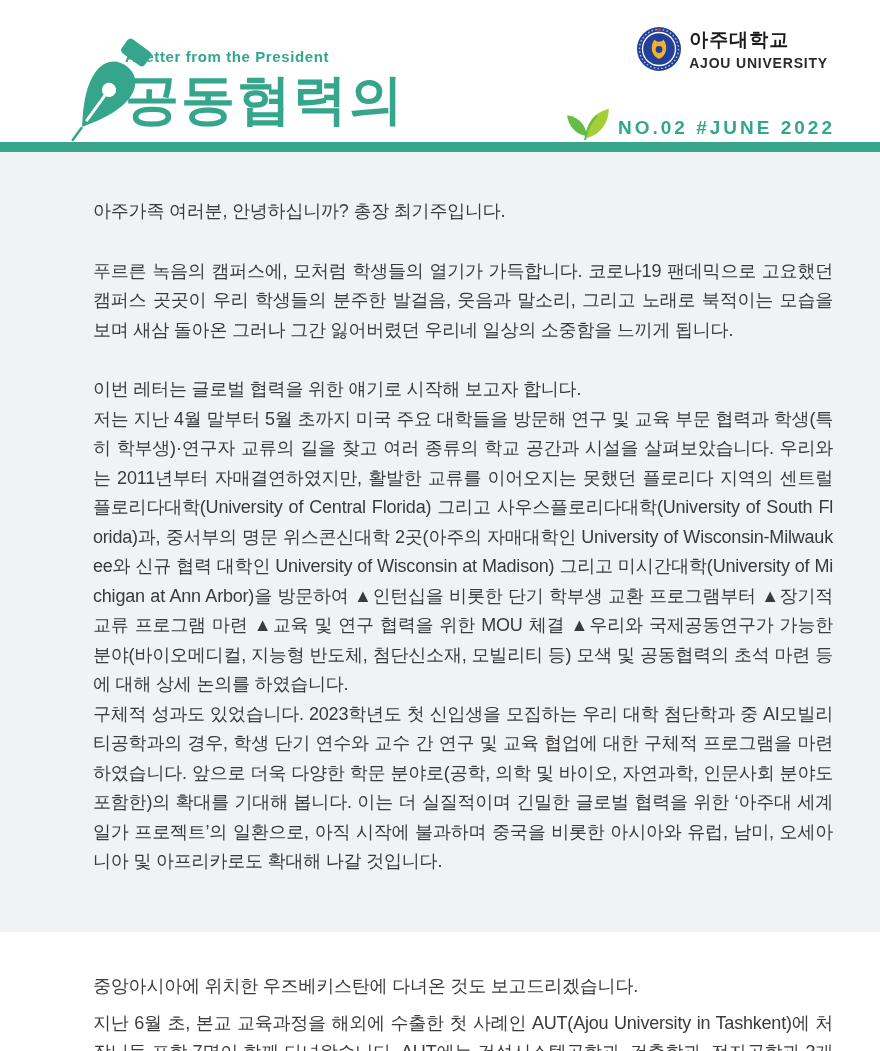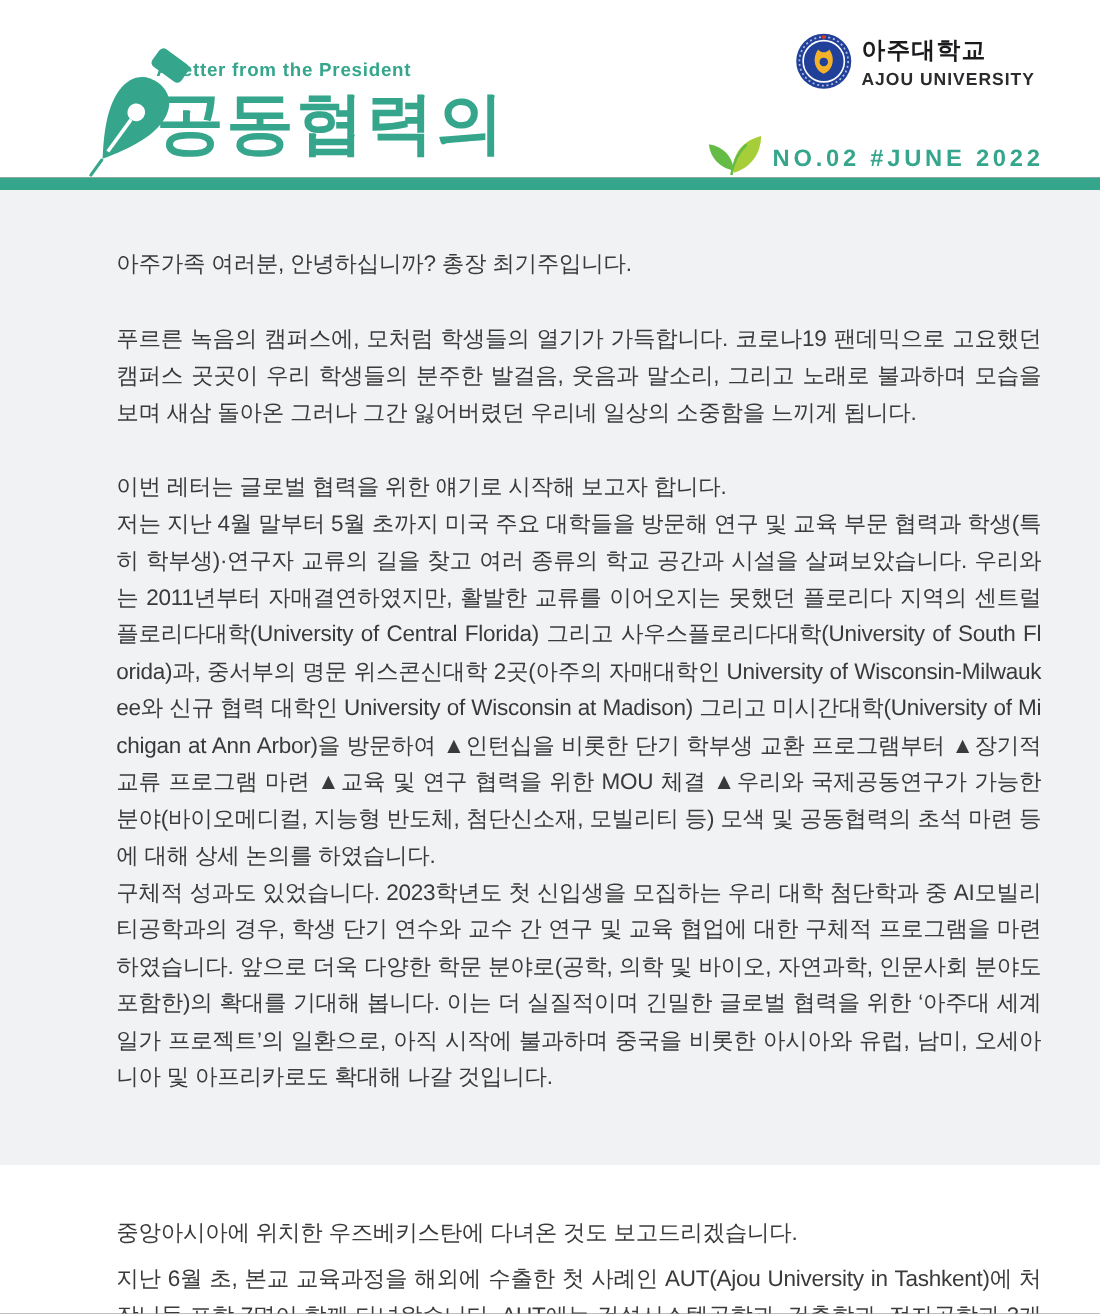--- a/index.html
+++ b/index.html
@@ -98,21 +98,21 @@
         </svg>
       </span>
       <span class="issue-label">NO.02 #JUNE 2022</span>
     </div>
   </header>
 
   <div class="divider-bar"></div>
 
   <section class="letter-section sec-gray">
     <p>아주가족 여러분, 안녕하십니까? 총장 최기주입니다.</p>
-    <p class="gap">푸르른 녹음의 캠퍼스에, 모처럼 학생들의 열기가 가득합니다. 코로나19 팬데믹으로 고요했던 캠퍼스 곳곳이 우리 학생들의 분주한 발걸음, 웃음과 말소리, 그리고 노래로 불과하며 모습을 보며 새삼 돌아온 그러나 그간 잃어버렸던 우리네 일상의 소중함을 느끼게 됩니다.</p>
+    <p class="gap">푸르른 녹음의 캠퍼스에, 모처럼 학생들의 열기가 가득합니다. 코로나19 팬데믹으로 고요했던 캠퍼스 곳곳이 우리 학생들의 분주한 발걸음, 웃음과 말소리, 그리고 노래로 북적이는 모습을 보며 새삼 돌아온 그러나 그간 잃어버렸던 우리네 일상의 소중함을 느끼게 됩니다.</p>
     <p class="gap">이번 레터는 글로벌 협력을 위한 얘기로 시작해 보고자 합니다.</p>
     <p>저는 지난 4월 말부터 5월 초까지 미국 주요 대학들을 방문해 연구 및 교육 부문 협력과 학생(특히 학부생)·연구자 교류의 길을 찾고 여러 종류의 학교 공간과 시설을 살펴보았습니다. 우리와는 2011년부터 자매결연하였지만, 활발한 교류를 이어오지는 못했던 플로리다 지역의 센트럴플로리다대학(University of Central Florida) 그리고 사우스플로리다대학(University of South Florida)과, 중서부의 명문 위스콘신대학 2곳(아주의 자매대학인 University of Wisconsin-Milwaukee와 신규 협력 대학인 University of Wisconsin at Madison) 그리고 미시간대학(University of Michigan at Ann Arbor)을 방문하여 ▲인턴십을 비롯한 단기 학부생 교환 프로그램부터 ▲장기적 교류 프로그램 마련 ▲교육 및 연구 협력을 위한 MOU 체결 ▲우리와 국제공동연구가 가능한 분야(바이오메디컬, 지능형 반도체, 첨단신소재, 모빌리티 등) 모색 및 공동협력의 초석 마련 등에 대해 상세 논의를 하였습니다.</p>
     <p>구체적 성과도 있었습니다. 2023학년도 첫 신입생을 모집하는 우리 대학 첨단학과 중 AI모빌리티공학과의 경우, 학생 단기 연수와 교수 간 연구 및 교육 협업에 대한 구체적 프로그램을 마련하였습니다. 앞으로 더욱 다양한 학문 분야로(공학, 의학 및 바이오, 자연과학, 인문사회 분야도 포함한)의 확대를 기대해 봅니다. 이는 더 실질적이며 긴밀한 글로벌 협력을 위한 ‘아주대 세계일가 프로젝트’의 일환으로, 아직 시작에 불과하며 중국을 비롯한 아시아와 유럽, 남미, 오세아니아 및 아프리카로도 확대해 나갈 것입니다.</p>
   </section>
 
   <section class="letter-section sec-white">
     <p class="small-gap">중앙아시아에 위치한 우즈베키스탄에 다녀온 것도 보고드리겠습니다.</p>
     <p>지난 6월 초, 본교 교육과정을 해외에 수출한 첫 사례인 AUT(Ajou University in Tashkent)에 처장님들 포함 7명이 함께 다녀왔습니다. AUT에는 건설시스템공학과, 건축학과, 전자공학과 3개 학과가 진출해 있으며, 본교 교원, 직원 8</p>
   </section>
 

